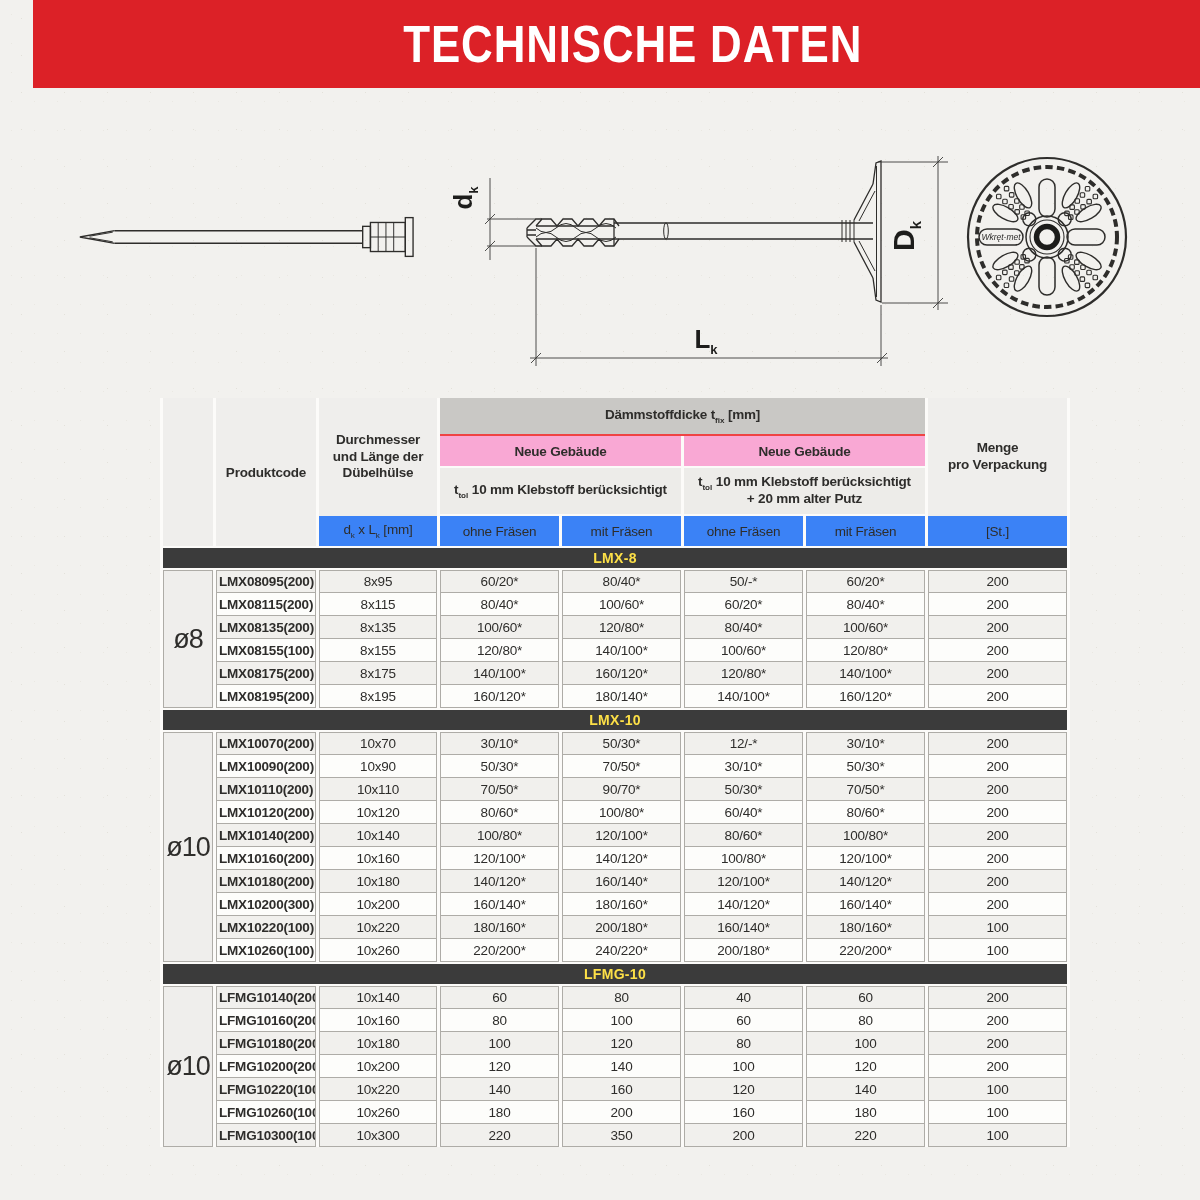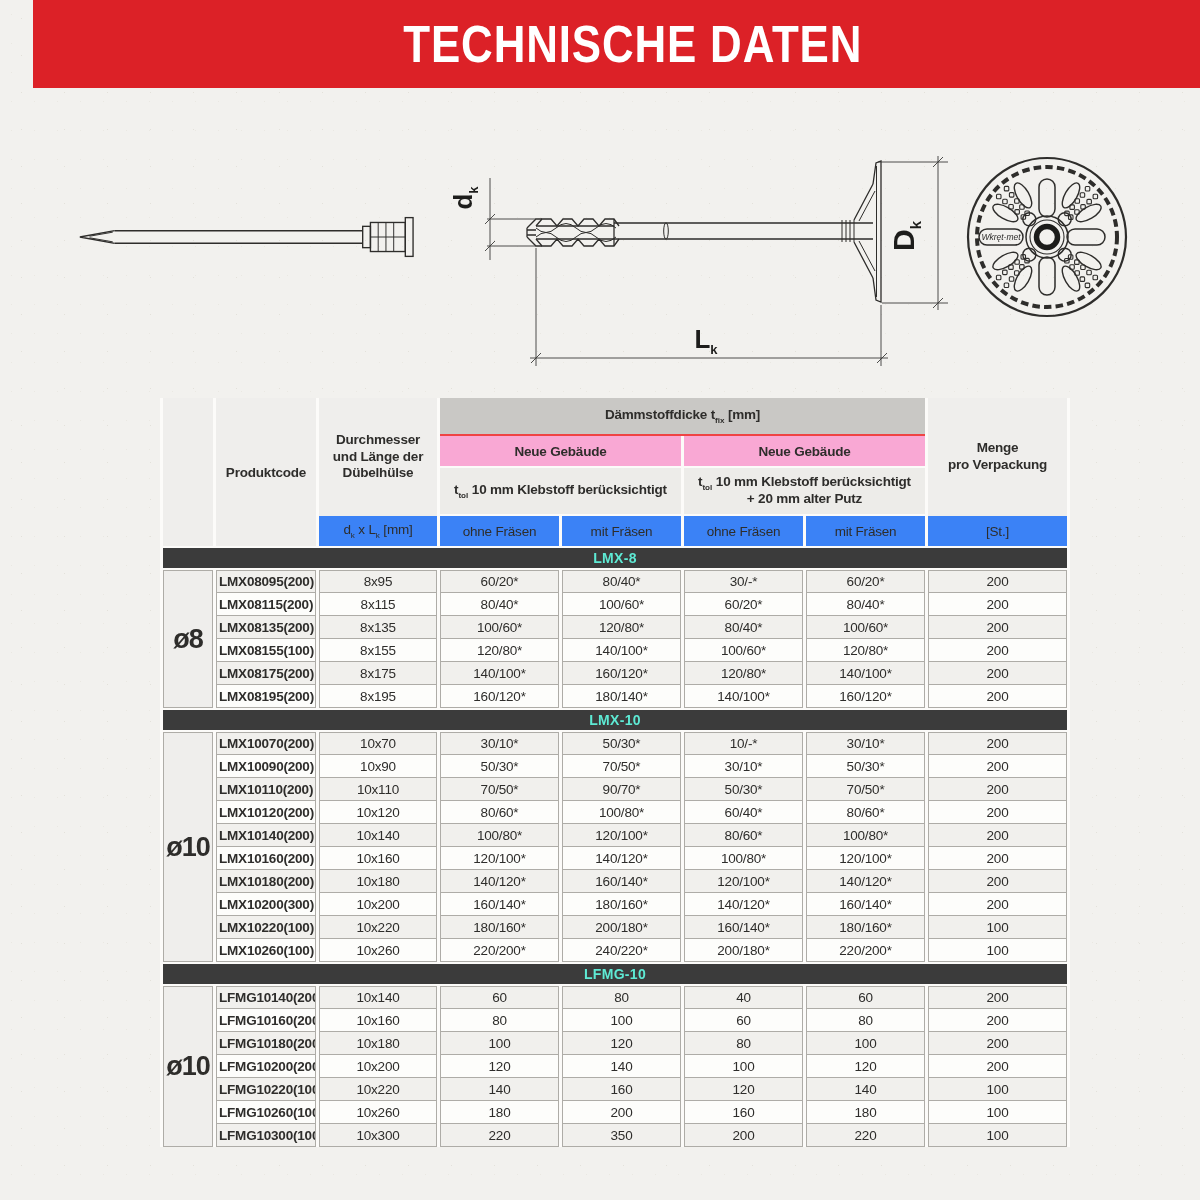--- a/index.html
+++ b/index.html
@@ -26,29 +26,29 @@
              border-collapse:separate;border-spacing:3px 0;background:#fcfbf9;
              font-size:13.5px;letter-spacing:-0.2px;}
   table.tech th,table.tech td{padding:0 2px;text-align:center;vertical-align:middle;
              overflow:hidden;box-sizing:border-box;}
   .hside{background:#efeeec;font-weight:bold;font-size:13.5px;}
   .b1{background:#c9c8c5;font-weight:bold;height:38px;border-bottom:2px solid #ef4444;}
   .b2{background:#f9a8d4;font-weight:bold;height:32px;border-bottom:2px solid #fcfbf9;}
   .b3{background:#edecE9;font-weight:bold;height:48px;border-bottom:2px solid #fcfbf9;}
   .b4{background:#3b82f6;font-weight:normal;height:30px;}
   sub{font-size:0.6em;letter-spacing:0;}
-  tr.sec td{background:#3b3b3b;color:#5eead4;font-weight:bold;font-size:14px;height:24px;
+  tr.sec td{background:#3b3b3b;color:#fde047;font-weight:bold;font-size:14px;height:24px;
             border-top:2px solid #fcfbf9;border-bottom:2px solid #fcfbf9;letter-spacing:0.3px;}
   tr.dr{height:23px;}
   tr.dr td{border:1px solid #aeaca7;border-top:0;}
   tr.dr.first td{border-top:1px solid #aeaca7;}
   tr.dr.g td{background:#f1f0ed;}
   tr.dr.w td{background:#fdfdfb;}
   td.code{font-weight:bold;margin-left:20px;}
-  td.grp{background:#efeeec !important;font-weight:bold;font-size:27px;letter-spacing:-1px;}
+  td.grp{background:#efeeec !important;font-weight:normal;font-size:27px;letter-spacing:-1px;}
   .line{display:block;line-height:1.25;}
 </style>
 </head>
 <body>
 
 <div class="page">
 
   <div class="banner">
     <h1>TECHNISCHE DATEN</h1>
   </div>
@@ -201,21 +201,21 @@
 
       <tr class="sec">
           <td colspan="8">LMX-8</td>
         </tr>
       <tr class="dr g first">
         <td class="grp" rowspan="6">ø8</td>
         <td class="code">LMX08095(200)</td>
         <td>8x95</td>
         <td>60/20*</td>
         <td>80/40*</td>
-        <td>30/-*</td>
+        <td>50/-*</td>
         <td>60/20*</td>
         <td>200</td>
       </tr>
       <tr class="dr w">
         <td class="code">LMX08115(200)</td>
         <td>8x115</td>
         <td>80/40*</td>
         <td>100/60*</td>
         <td>60/20*</td>
         <td>80/40*</td>
@@ -260,21 +260,21 @@
 
       <tr class="sec">
           <td colspan="8">LMX-10</td>
         </tr>
       <tr class="dr g first">
         <td class="grp" rowspan="10">ø10</td>
         <td class="code">LMX10070(200)</td>
         <td>10x70</td>
         <td>30/10*</td>
         <td>50/30*</td>
-        <td>10/-*</td>
+        <td>12/-*</td>
         <td>30/10*</td>
         <td>200</td>
       </tr>
       <tr class="dr w">
         <td class="code">LMX10090(200)</td>
         <td>10x90</td>
         <td>50/30*</td>
         <td>70/50*</td>
         <td>30/10*</td>
         <td>50/30*</td>

